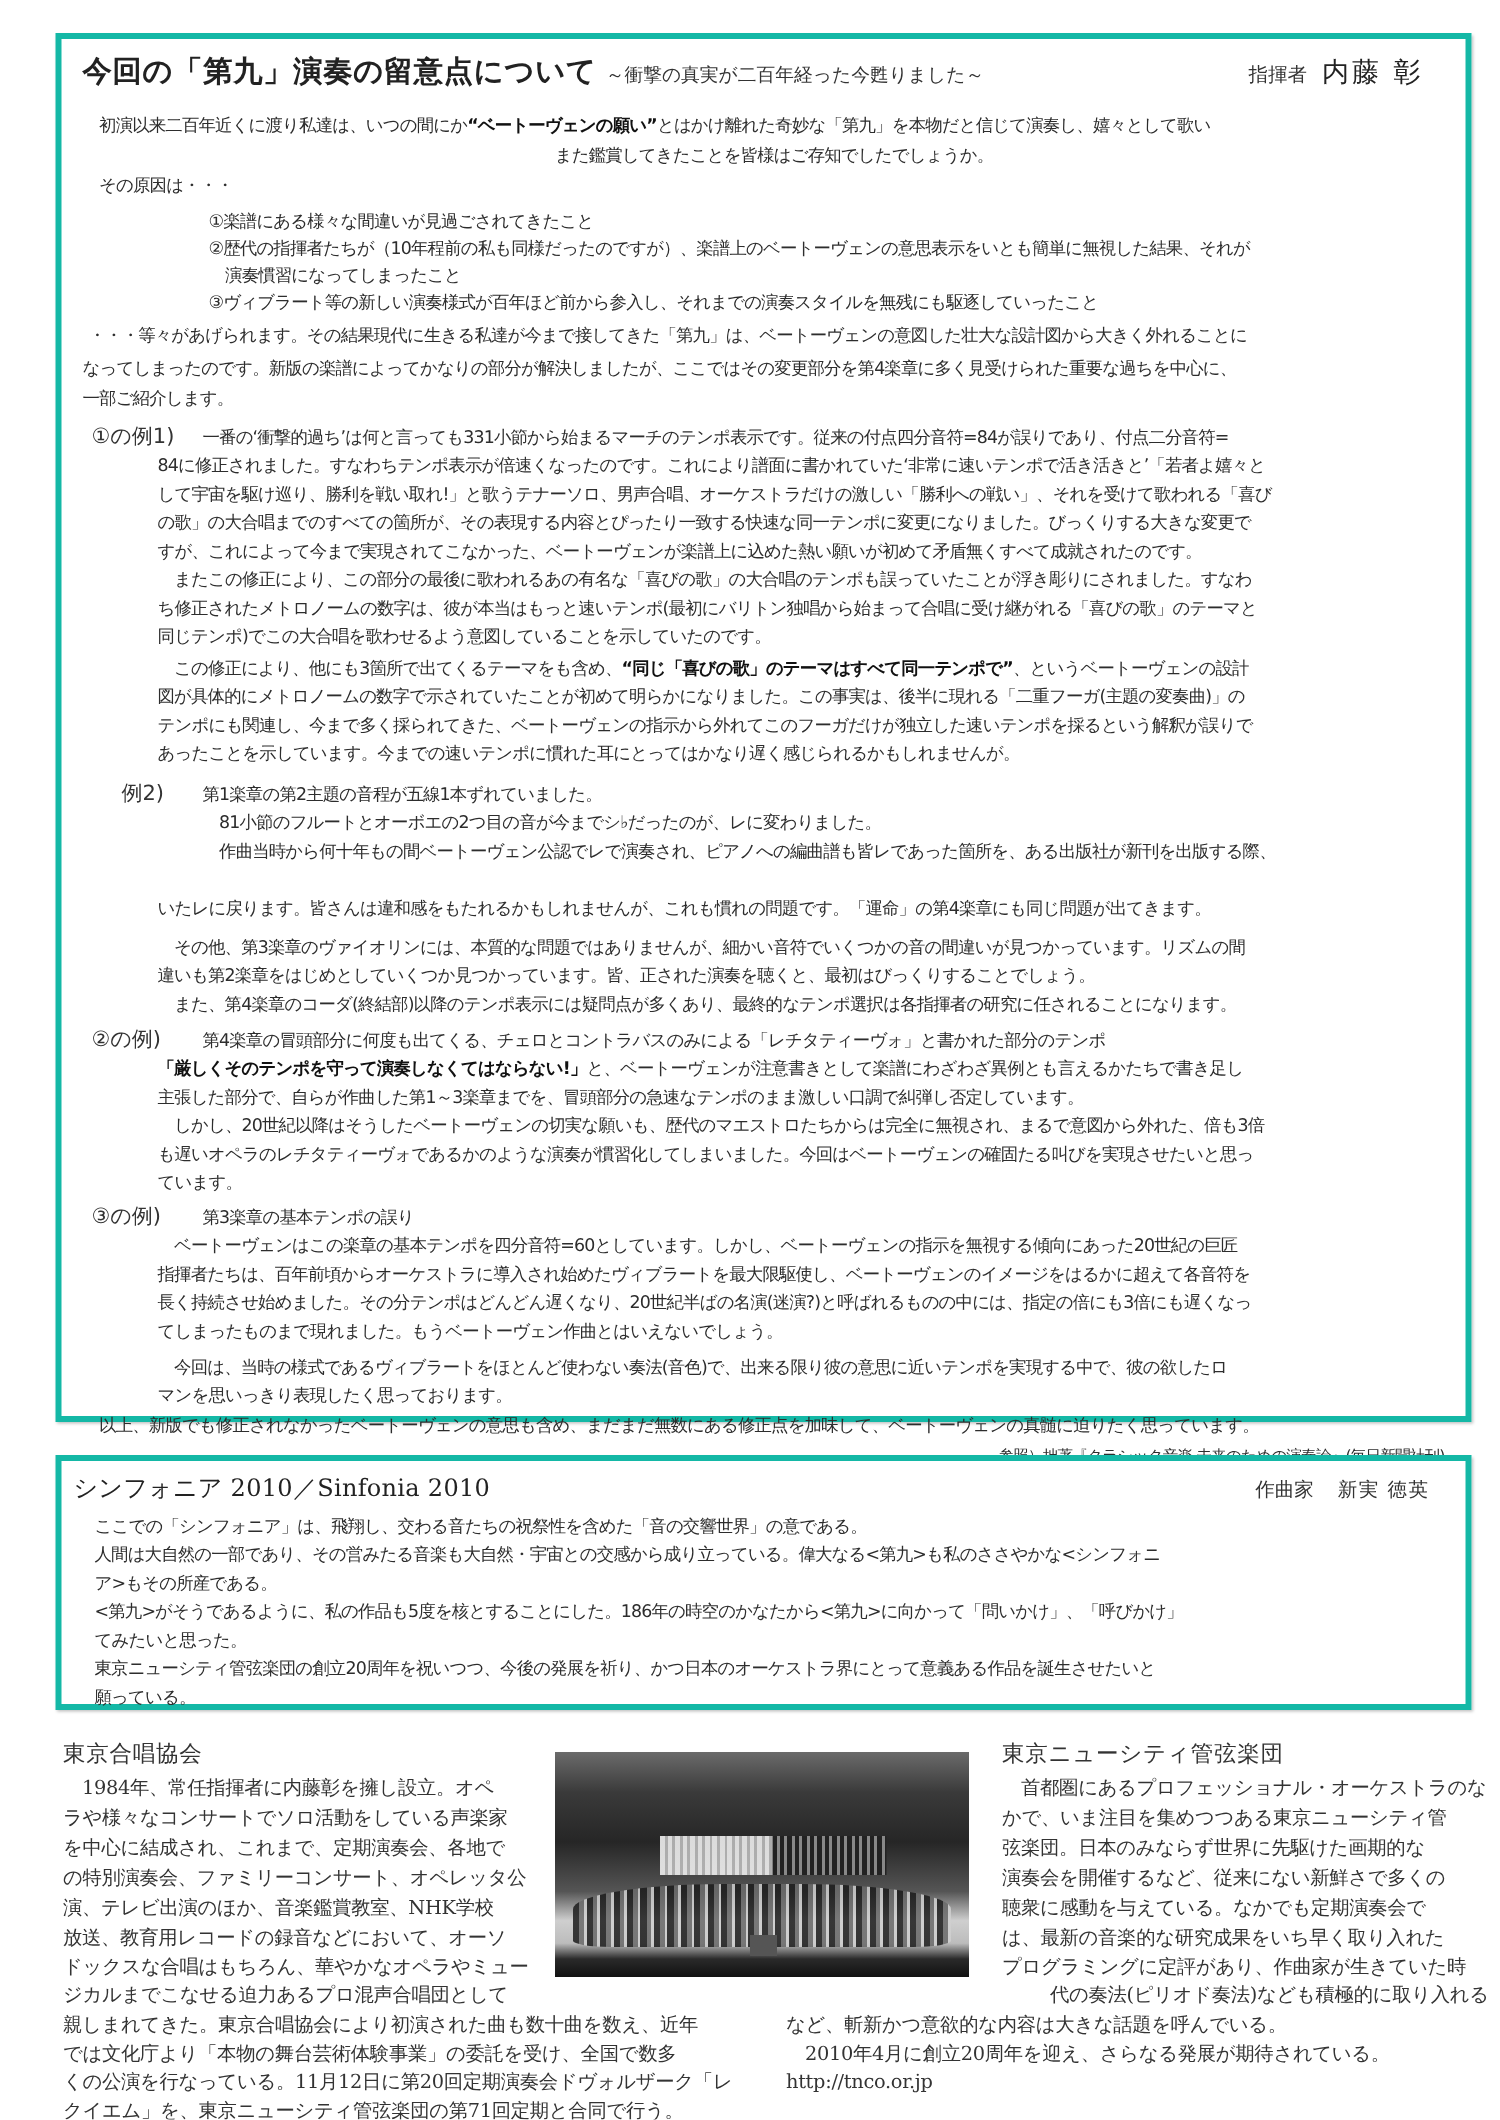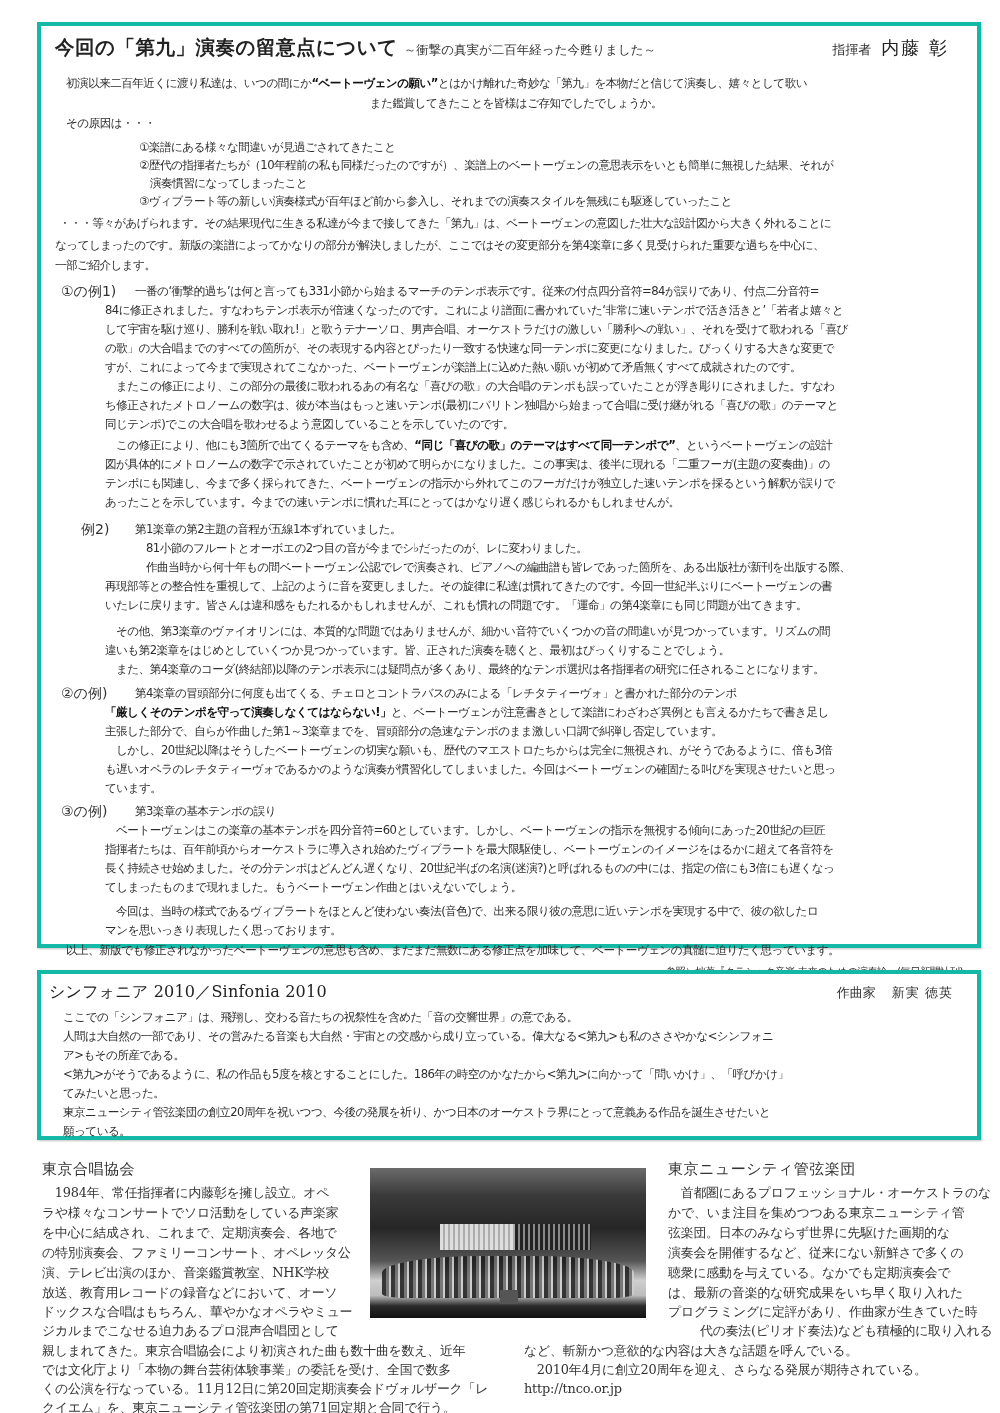--- a/index.html
+++ b/index.html
@@ -99,34 +99,33 @@
     <span>　この修正により、他にも3箇所で出てくるテーマをも含め、</span><span class="b">“同じ「喜びの歌」のテーマはすべて同一テンポで”</span><span>、というベートーヴェンの設計</span>
   </div>
   <div class="txt" style="left:64px; top:429px;">図が具体的にメトロノームの数字で示されていたことが初めて明らかになりました。この事実は、後半に現れる「二重フーガ(主題の変奏曲)」の</div>
   <div class="txt" style="left:64px; top:448px;">テンポにも関連し、今まで多く採られてきた、ベートーヴェンの指示から外れてこのフーガだけが独立した速いテンポを採るという解釈が誤りで</div>
   <div class="txt" style="left:64px; top:467px;">あったことを示しています。今までの速いテンポに慣れた耳にとってはかなり遅く感じられるかもしれませんが。</div>
 
   <div class="label" style="left:40px; top:494px; line-height:19.6px;">例2)</div>
   <div class="txt" style="left:94px; top:494px;">第1楽章の第2主題の音程が五線1本ずれていました。</div>
   <div class="txt" style="left:94px; top:513px;">　81小節のフルートとオーボエの2つ目の音が今までシ♭だったのが、レに変わりました。</div>
   <div class="txt" style="left:94px; top:532px;">　作曲当時から何十年もの間ベートーヴェン公認でレで演奏され、ピアノへの編曲譜も皆レであった箇所を、ある出版社が新刊を出版する際、</div>
-  <div class="txt" style="left:64px; top:551px;">再現部等との整合性を重視して、上記のように音を変更しました。その旋律に私達は慣れてきたのです。今回一世紀半ぶりにベートーヴェンの書</div>
   <div class="txt" style="left:64px; top:570px;">いたレに戻ります。皆さんは違和感をもたれるかもしれませんが、これも慣れの問題です。「運命」の第4楽章にも同じ問題が出てきます。</div>
 
   <div class="txt" style="left:64px; top:596px;">　その他、第3楽章のヴァイオリンには、本質的な問題ではありませんが、細かい音符でいくつかの音の間違いが見つかっています。リズムの間</div>
   <div class="txt" style="left:64px; top:615px;">違いも第2楽章をはじめとしていくつか見つかっています。皆、正された演奏を聴くと、最初はびっくりすることでしょう。</div>
   <div class="txt" style="left:64px; top:634px;">　また、第4楽章のコーダ(終結部)以降のテンポ表示には疑問点が多くあり、最終的なテンポ選択は各指揮者の研究に任されることになります。</div>
 
   <div class="label" style="left:20px; top:658px; line-height:19.6px;">②の例)</div>
   <div class="txt" style="left:94px; top:658px;">第4楽章の冒頭部分に何度も出てくる、チェロとコントラバスのみによる「レチタティーヴォ」と書かれた部分のテンポ</div>
   <div class="txt" style="left:64px; top:677px;">
     <span class="b">「厳しくそのテンポを守って演奏しなくてはならない!」</span><span>と、ベートーヴェンが注意書きとして楽譜にわざわざ異例とも言えるかたちで書き足し</span>
   </div>
   <div class="txt" style="left:64px; top:696px;">主張した部分で、自らが作曲した第1～3楽章までを、冒頭部分の急速なテンポのまま激しい口調で糾弾し否定しています。</div>
-  <div class="txt" style="left:64px; top:715px;">　しかし、20世紀以降はそうしたベートーヴェンの切実な願いも、歴代のマエストロたちからは完全に無視され、がそうであるように、倍も3倍</div>
+  <div class="txt" style="left:64px; top:715px;">　しかし、20世紀以降はそうしたベートーヴェンの切実な願いも、歴代のマエストロたちからは完全に無視され、まるで意図から外れた、倍も3倍</div>
   <div class="txt" style="left:64px; top:734px;">も遅いオペラのレチタティーヴォであるかのような演奏が慣習化してしまいました。今回はベートーヴェンの確固たる叫びを実現させたいと思っ</div>
   <div class="txt" style="left:64px; top:753px;">ています。</div>
 
   <div class="label" style="left:20px; top:776px; line-height:19.6px;">③の例)</div>
   <div class="txt" style="left:94px; top:776px;">第3楽章の基本テンポの誤り</div>
   <div class="txt" style="left:64px; top:795px;">　ベートーヴェンはこの楽章の基本テンポを四分音符=60としています。しかし、ベートーヴェンの指示を無視する傾向にあった20世紀の巨匠</div>
   <div class="txt" style="left:64px; top:814px;">指揮者たちは、百年前頃からオーケストラに導入され始めたヴィブラートを最大限駆使し、ベートーヴェンのイメージをはるかに超えて各音符を</div>
   <div class="txt" style="left:64px; top:833px;">長く持続させ始めました。その分テンポはどんどん遅くなり、20世紀半ばの名演(迷演?)と呼ばれるものの中には、指定の倍にも3倍にも遅くなっ</div>
   <div class="txt" style="left:64px; top:852px;">てしまったものまで現れました。もうベートーヴェン作曲とはいえないでしょう。</div>
   <div class="txt" style="left:64px; top:876px;">　今回は、当時の様式であるヴィブラートをほとんど使わない奏法(音色)で、出来る限り彼の意思に近いテンポを実現する中で、彼の欲したロ</div>

